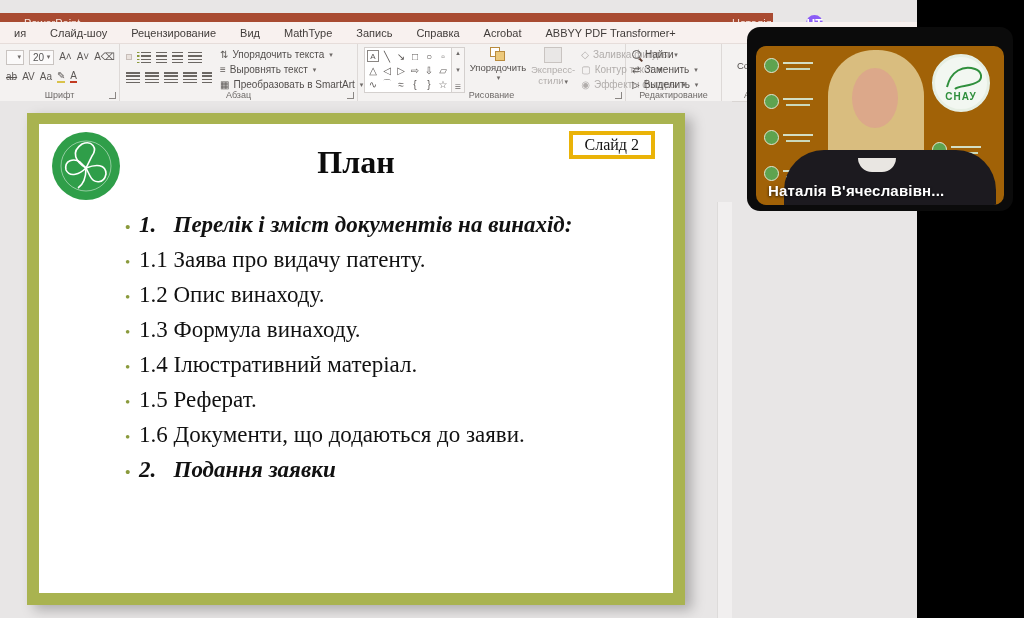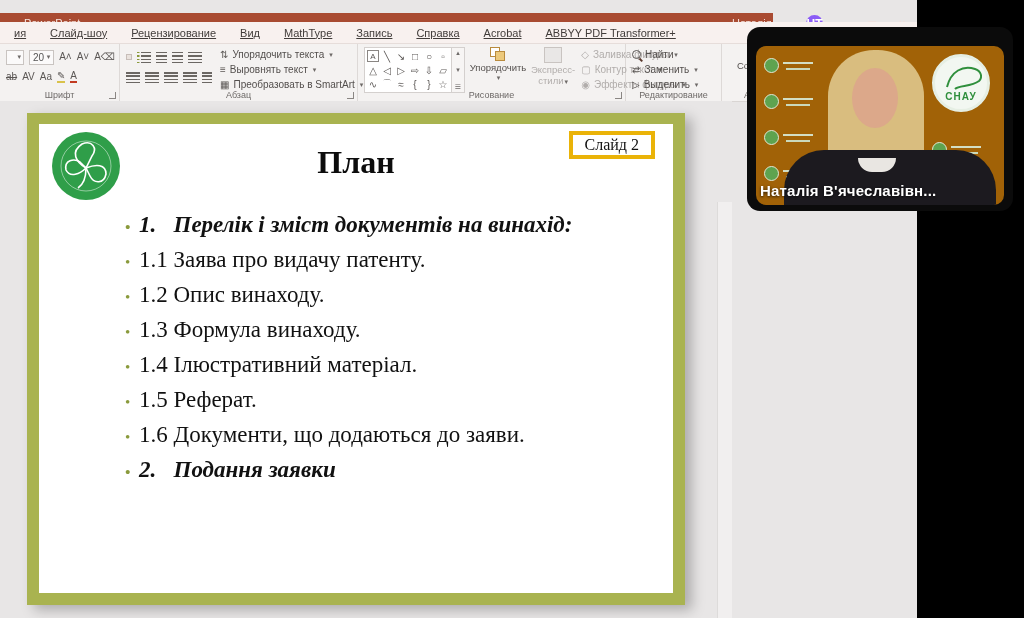--- a/index.html
+++ b/index.html
@@ -17,21 +17,21 @@
   .mag{width:7px;height:7px;border:1.5px solid #5a382c;border-radius:50%;position:relative;flex:0 0 auto;}
   .mag::after{content:"";position:absolute;width:4px;height:1.5px;background:#5a382c;transform:rotate(45deg);right:-3px;bottom:-2px;}
   .tb-user{position:absolute;left:732px;top:4px;font-size:11px;color:#f4ded7;}
   .avatar{position:absolute;left:806px;top:2px;width:17px;height:17px;border-radius:50%;background:#8b5cf6;
           color:#fff;font-size:12px;display:flex;align-items:center;justify-content:center;font-weight:bold;}
   .winbtn{position:absolute;top:0;width:30px;height:22px;display:flex;align-items:center;justify-content:center;
           color:#f3ded8;font-size:12px;}
   
   .tabrow{position:absolute;left:0;top:22px;width:917px;height:22px;background:#f8f1ef;display:flex;
           align-items:center;padding-left:2px;box-sizing:border-box;border-bottom:1px solid #e6ddda;}
-  .tab{padding:0 12px;font-size:11px;color:#413c3a;line-height:22px;white-space:nowrap;text-decoration:underline;}
+  .tab{padding:0 12px;font-size:11px;color:#413c3a;line-height:22px;white-space:nowrap;}
 
   
   .ribbon{position:absolute;left:0;top:44px;width:917px;height:57px;background:#f4f2f1;
           border-bottom:1px solid #d9d5d3;display:flex;}
   .rgroup{position:relative;height:100%;box-sizing:border-box;padding:3px 4px 12px 6px;border-right:1px solid #ddd9d7;}
   .glabel{position:absolute;bottom:1px;left:0;right:0;text-align:center;font-size:9px;color:#6e6a68;}
   .launcher{position:absolute;bottom:2px;right:3px;width:6px;height:6px;border-right:1.3px solid #8a8683;border-bottom:1.3px solid #8a8683;}
   .rrow{display:flex;align-items:center;gap:5px;height:20px;}
   .ric{font-size:10px;color:#5b5755;line-height:1;white-space:nowrap;}
   .chev{font-size:7px;color:#6e6a68;margin-left:1px;}
@@ -88,21 +88,21 @@
       linear-gradient(#d9ecd9 0 0) top/30px 2px no-repeat,
       linear-gradient(#cfe6cf 0 0) bottom/24px 2px no-repeat;}
   .snau{position:absolute;right:14px;top:8px;width:58px;height:58px;border-radius:50%;background:#f2f7f1;
         border:3px solid #e6efe4;box-sizing:border-box;display:flex;align-items:flex-end;justify-content:center;}
   .snau-text{font-size:10px;font-weight:bold;color:#2f8f3c;margin-bottom:7px;letter-spacing:1px;}
   .snau svg{position:absolute;left:6px;top:4px;}
   .hair{position:absolute;left:72px;top:4px;width:96px;height:150px;border-radius:46px 46px 30px 30px;background:#d9bd7f;}
   .face{position:absolute;left:96px;top:22px;width:46px;height:60px;border-radius:50%;background:#dca88a;}
   .torso{position:absolute;left:28px;top:104px;width:212px;height:60px;border-radius:40px 40px 0 0;background:#1c1a1f;}
   .collar{position:absolute;left:102px;top:112px;width:38px;height:14px;border-radius:0 0 18px 18px;background:#e9e6e2;}
-  .cam-name{position:absolute;left:4px;bottom:6px;color:#fff;font-size:15px;font-weight:bold;
+  .cam-name{position:absolute;left:12px;bottom:6px;color:#fff;font-size:15px;font-weight:bold;
             text-shadow:0 1px 3px rgba(0,0,0,.8);letter-spacing:.2px;}
 </style>
 </head>
 <body>
 
 <div class="stage">
   <div class="window">
 
     <div class="titlebar">
       <span class="app-title">PowerPoint</span>

